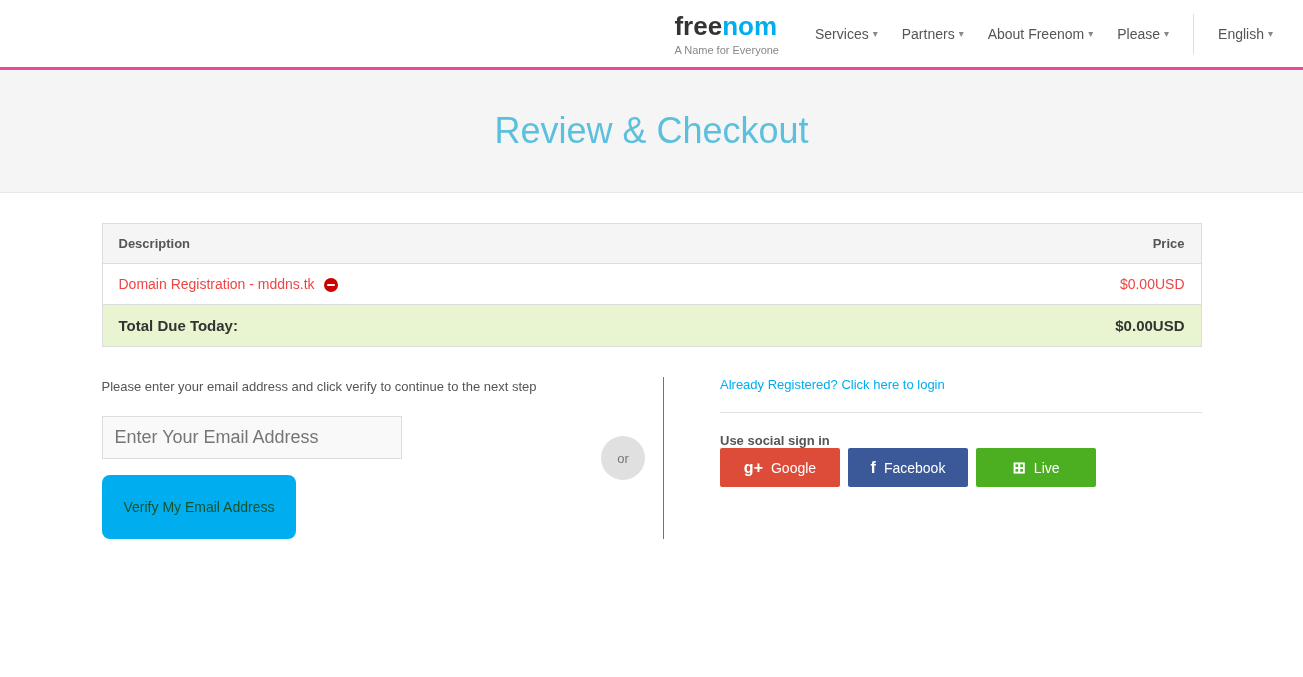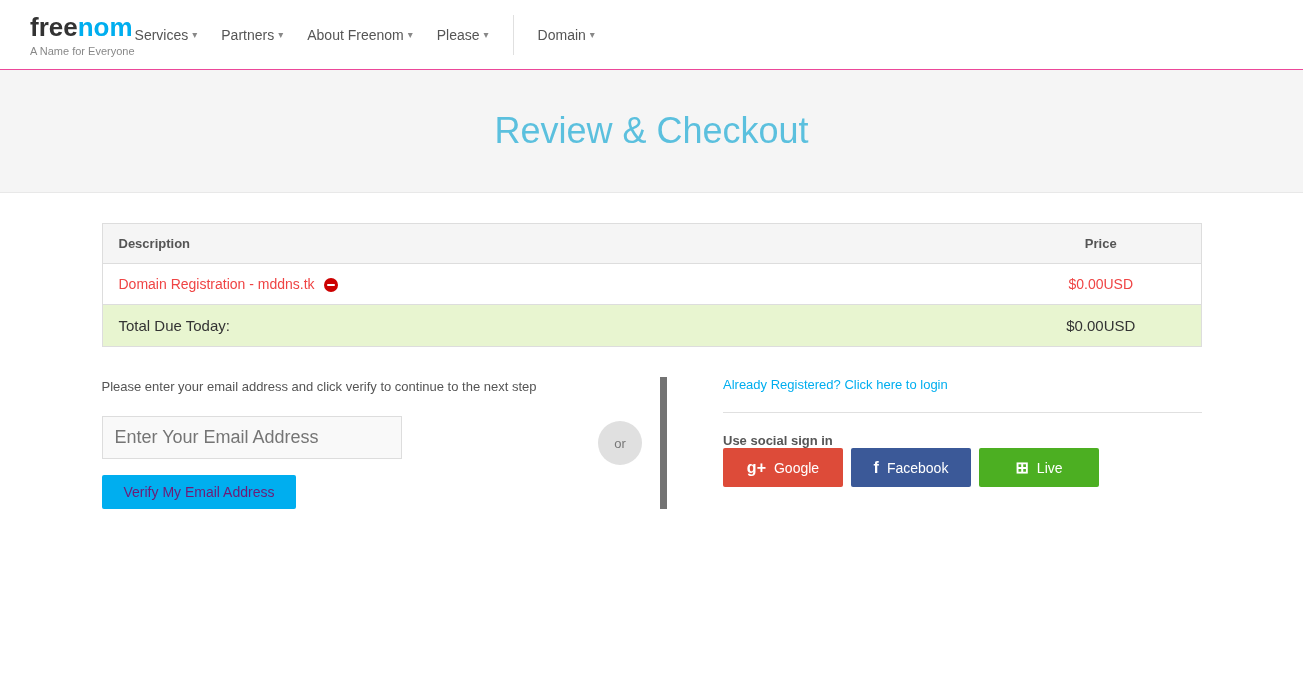--- a/index.html
+++ b/index.html
@@ -2,25 +2,26 @@
 <html><head>
   <meta charset="utf-8">
   <style>
     * { box-sizing: border-box; margin: 0; padding: 0; }
     body { font-family: 'Segoe UI', Arial, sans-serif; font-size: 14px; color: #333; background: #fff; }
 
     
     .navbar {
       display: flex;
       align-items: center;
-      justify-content: flex-start;
+      justify-content: flex-end;
       padding: 0 30px;
       height: 70px;
-      border-bottom: 1px solid #ec4899;
+      border-bottom: 3px solid #ec4899;
       background: #fff;
+      gap: 36px;
     }
     .navbar-brand { display: flex; flex-direction: column; }
     .brand-logo { display: flex; align-items: baseline; }
     .logo-free { font-size: 26px; font-weight: 700; color: #333; }
     .logo-nom { font-size: 26px; font-weight: 700; color: #00aeef; }
     .brand-tagline { font-size: 11px; color: #888; margin-top: 2px; }
     .navbar-links { display: flex; align-items: center; gap: 24px; }
     .nav-item {
       display: flex; align-items: center; gap: 4px;
       font-size: 14px; color: #555; cursor: pointer;
@@ -68,21 +69,21 @@
       font-size: 13px;
       border-bottom: 1px solid #ddd;
     }
     .order-table td {
       padding: 12px 16px;
       border-bottom: 1px solid #ddd;
       color: #555;
       font-size: 14px;
     }
     .order-table .price-col {
-      text-align: center;
+      text-align: right;
       width: 200px;
     }
     .domain-row td { color: #ef4444; }
     .remove-icon {
       display: inline-block;
       width: 14px;
       height: 14px;
       background: #cc0000;
       border-radius: 50%;
       margin-left: 6px;
@@ -99,37 +100,37 @@
       height: 2px;
       background: #fff;
       border-radius: 1px;
     }
     .subtotal-row td {
       color: #555;
       font-size: 13px;
     }
     .total-row td {
       background: #e8f5d0;
-      font-weight: 400;
+      font-weight: 700;
       color: #333;
       font-size: 15px;
     }
 
     
     .checkout-bottom {
       display: flex;
       gap: 40px;
       margin-top: 20px;
     }
     .checkout-left {
       flex: 1;
     }
     .checkout-right {
       flex: 1;
-      border-left: 7px solid #737373;
+      border-left: 1px solid #737373;
       padding-left: 56px;
     }
     .checkout-left p {
       font-size: 13px;
       color: #555;
       line-height: 1.6;
       margin-bottom: 18px;
     }
 
     
@@ -141,26 +142,26 @@
       font-size: 18px;
       color: #aaa;
       outline: none;
       margin-bottom: 16px;
       display: block;
     }
 
     
     .verify-btn {
       background: #00aeef;
-      color: #701a75;
+      color: #14532d;
       border: none;
-      padding: 9px 22px;
+      padding: 24px 22px;
       font-size: 14px;
       cursor: pointer;
-      border-radius: 2px;
+      border-radius: 8px;
     }
 
     
     .already-registered {
       font-size: 13px;
       color: #00aeef;
       margin-bottom: 20px;
       cursor: pointer;
       border-bottom: 1px solid #e0e0e0;
       padding-bottom: 20px;
@@ -225,21 +226,21 @@
     <a class="nav-item">
       <span>About Freenom</span>
       <span class="nav-chevron">▾</span>
     </a>
     <a class="nav-item">
       <span>Please</span>
       <span class="nav-chevron">▾</span>
     </a>
     <div class="nav-divider"></div>
     <div class="nav-lang">
-      <span>Domain</span>
+      <span>English</span>
       <span class="nav-chevron">▾</span>
     </div>
   </div>
 </nav>
 
 <div class="page-header">
   <h1>Review &amp; Checkout</h1>
 </div>
 
 <div class="main-content">

